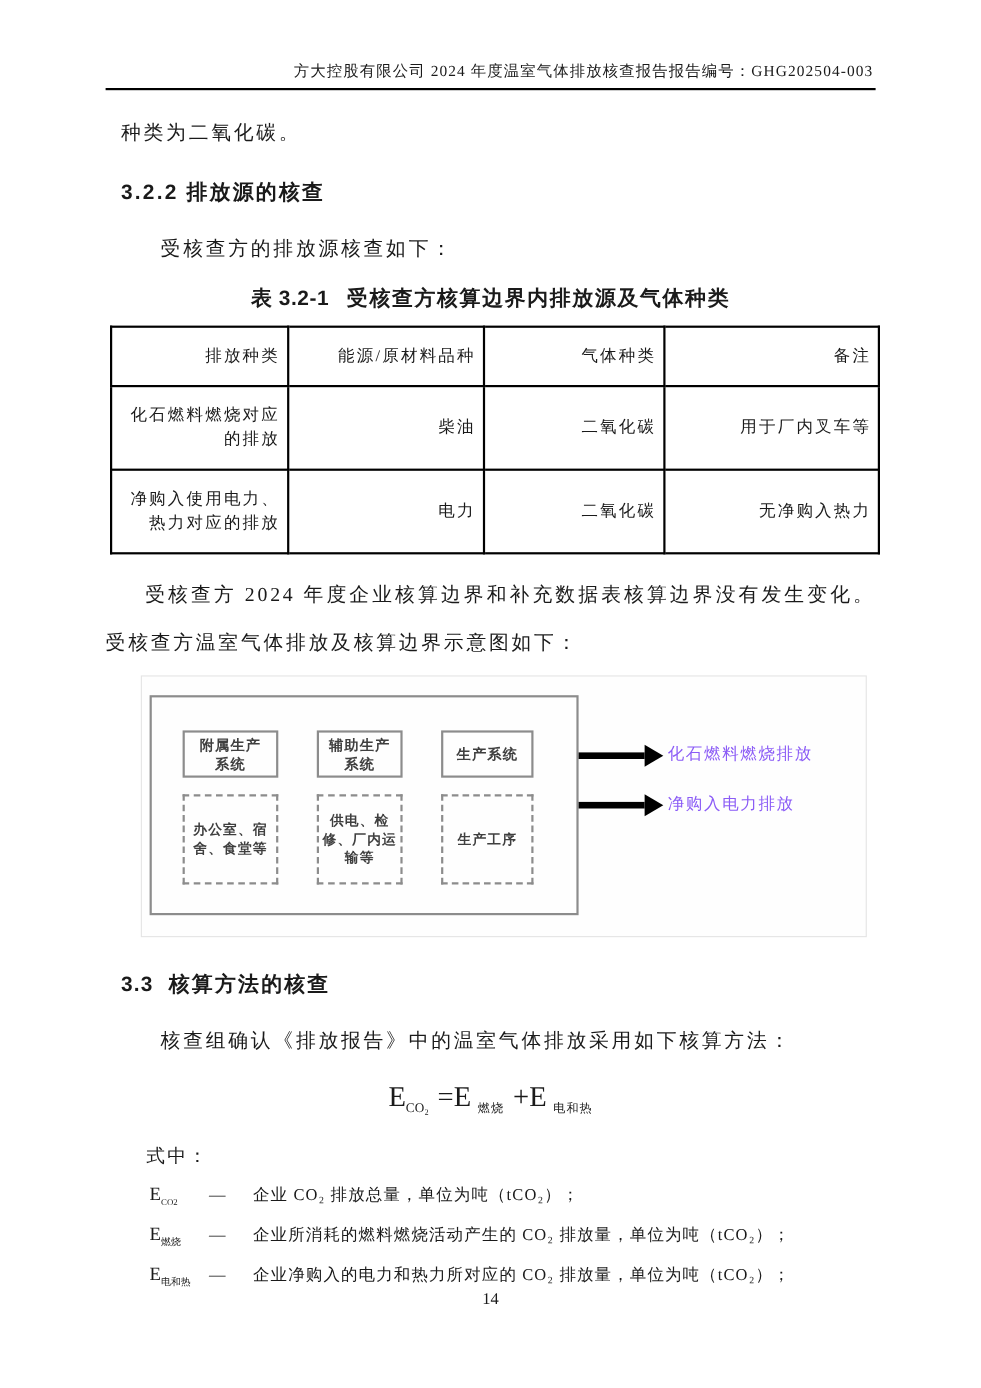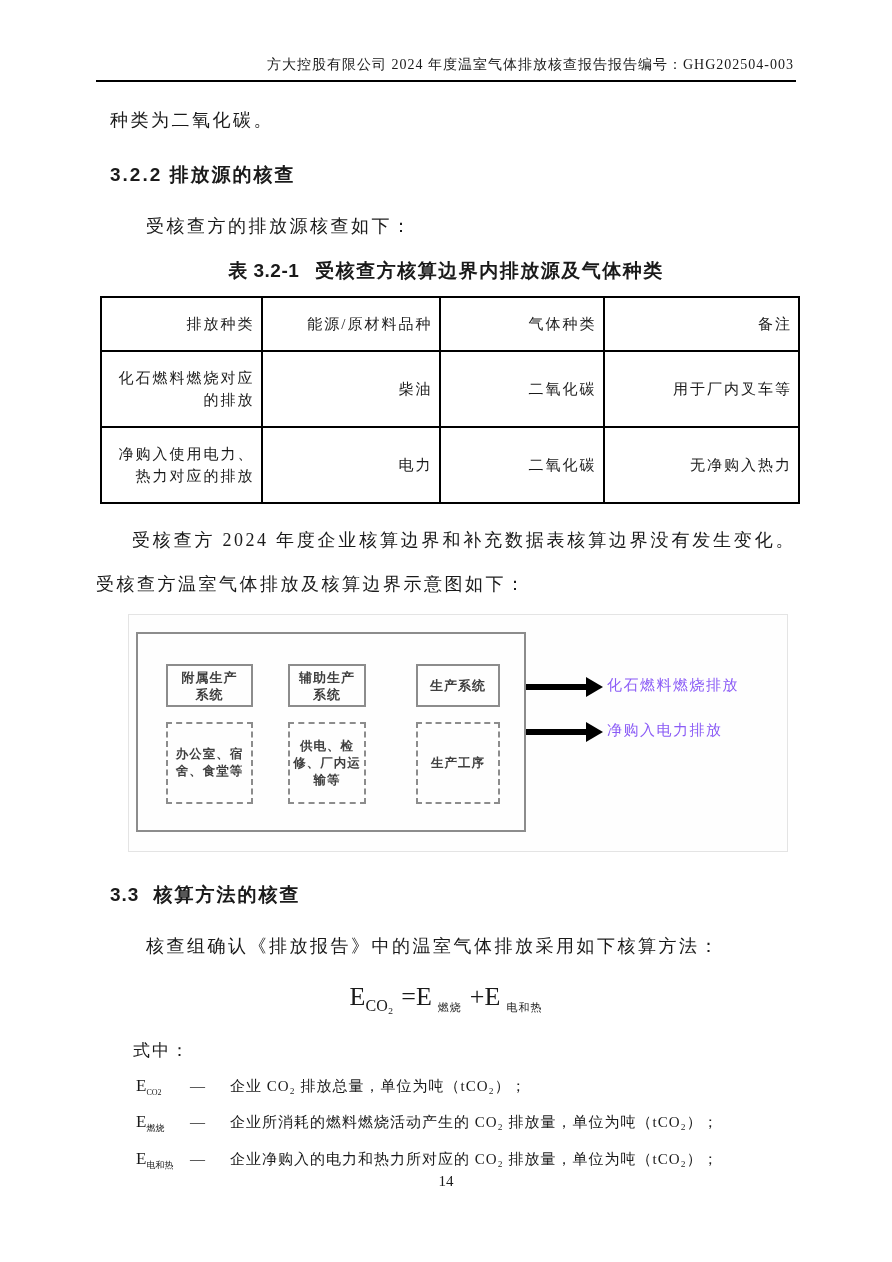--- a/index.html
+++ b/index.html
@@ -64,39 +64,39 @@
   .inner-boundary { position: absolute; left: 7px; top: 17px; width: 390px; height: 200px; border: 2px solid #8c8c8c; }
   .sbox, .dbox {
     position: absolute; display: flex; align-items: center; justify-content: center;
     text-align: center; color: #3f3f3f; font-weight: bold;
     white-space: pre-line; font-size: 13px; line-height: 17px; letter-spacing: 1px;
   }
   .sbox { top: 49px; height: 43px; border: 2px solid #8c8c8c; }
   .dbox { top: 107px; height: 82px; border: 2px dashed #8c8c8c; font-size: 12.5px; }
   .b1 { left: 37px;  width: 87px; }
   .b2 { left: 159px; width: 78px; }
-  .b3 { left: 287px; width: 84px; }
+  .b3 { left: 272px; width: 84px; }
   .arrow { position: absolute; left: 397px; width: 60px; height: 6px; background: #000; }
   .arrow::after {
     content: ""; position: absolute; right: -17px; top: -7px;
     border-left: 17px solid #000; border-top: 10px solid transparent; border-bottom: 10px solid transparent;
   }
   .arrow.a1 { top: 69px; } .arrow.a2 { top: 114px; }
   .arrow-label { position: absolute; left: 478px; font-size: 15px; color: #8b5cf6; letter-spacing: 1.5px; }
   .arrow-label.l1 { top: 61px; } .arrow-label.l2 { top: 106px; }
 
   .fig-caption {
     margin-top: 26px; text-align: center; font-weight: bold; font-size: 19px;
     font-family: "Liberation Sans", "DejaVu Sans", sans-serif; letter-spacing: 1px;
   }
   .fig-caption .f-num { margin-right: 8px; letter-spacing: 0.5px; }
 
   
   .formula { margin-top: 24px; text-align: center; font-size: 26px; letter-spacing: 0; }
-  .formula sub.latin { font-size: 16px; letter-spacing: 0; }
+  .formula sub.latin { font-size: 12px; letter-spacing: 0; }
   .formula sub.cjk { font-size: 11px; letter-spacing: 1px; margin-left: 6px; }
   .formula .op { margin-left: 8px; }
 
   .where { margin: 24px 0 0 37px; font-size: 17px; letter-spacing: 2px; }
 
   .def-row { display: flex; align-items: baseline; margin: 14px 0 0 40px; font-size: 15px; letter-spacing: 1px; }
   .def-term { width: 54px; font-size: 17px; letter-spacing: 0; }
   .def-term sub { font-size: 9px; }
   .def-dash { width: 40px; font-size: 15px; }
   .def-desc { flex: 1; }

